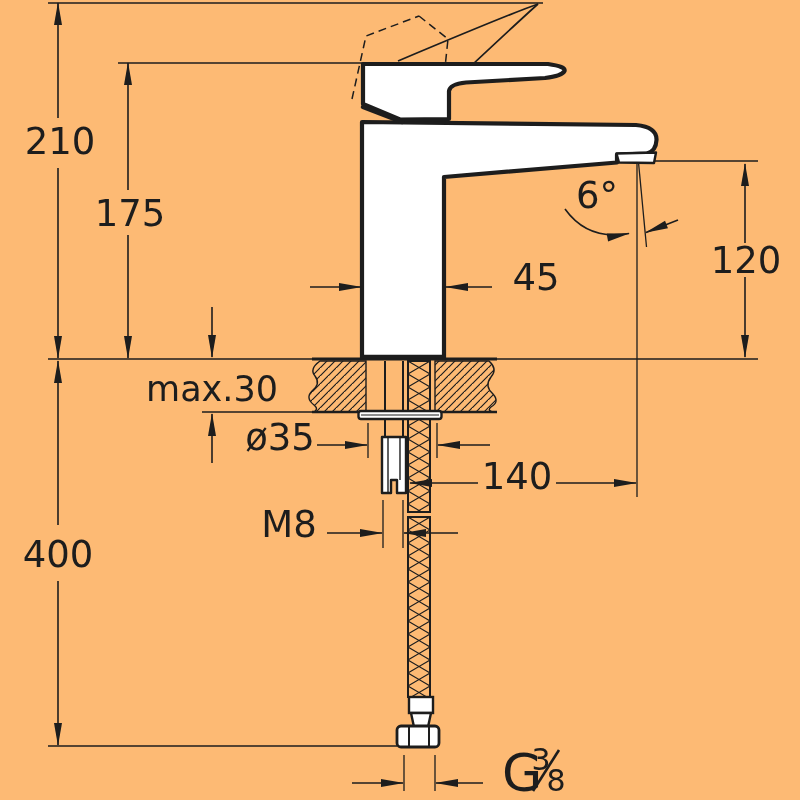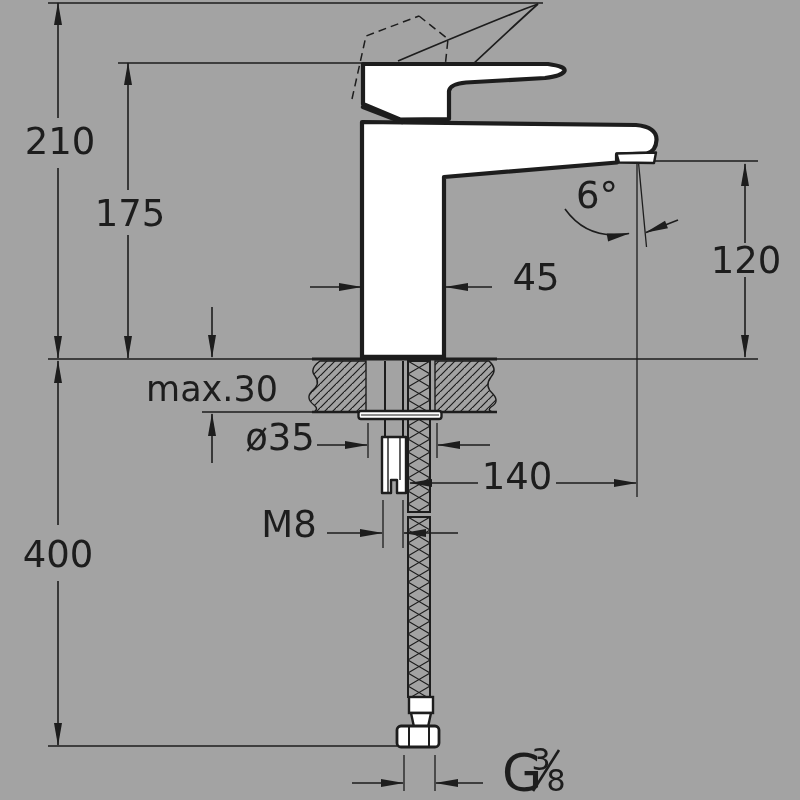--- a/index.html
+++ b/index.html
@@ -1,16 +1,16 @@
 <!DOCTYPE html>
 <html><head>
 <meta charset="utf-8">
 <style>
   html,body{margin:0;padding:0;background:#ffffff;}
-  .stage{width:800px;height:800px;background:#a3a3a3;position:relative;overflow:hidden;}
+  .stage{width:800px;height:800px;background:#fdba74;position:relative;overflow:hidden;}
   svg{display:block;}
   .thin{stroke:#1d1d1d;stroke-width:1.3;fill:none;}
   .dim{stroke:#1d1d1d;stroke-width:1.6;fill:none;}
   .thick{stroke:#1d1d1d;stroke-width:4.2;fill:none;stroke-linejoin:round;stroke-linecap:round;}
   .med{stroke:#1d1d1d;stroke-width:2.4;fill:none;stroke-linejoin:round;}
   .whitefill{fill:#ffffff;}
   .dashed{stroke:#1d1d1d;stroke-width:1.5;fill:none;stroke-dasharray:8 5;}
   .raised{stroke:#1d1d1d;stroke-width:1.7;fill:none;}
   text{font-family:"DejaVu Sans","Liberation Sans",sans-serif;fill:#1d1d1d;}
   .lbl{font-size:37px;}

